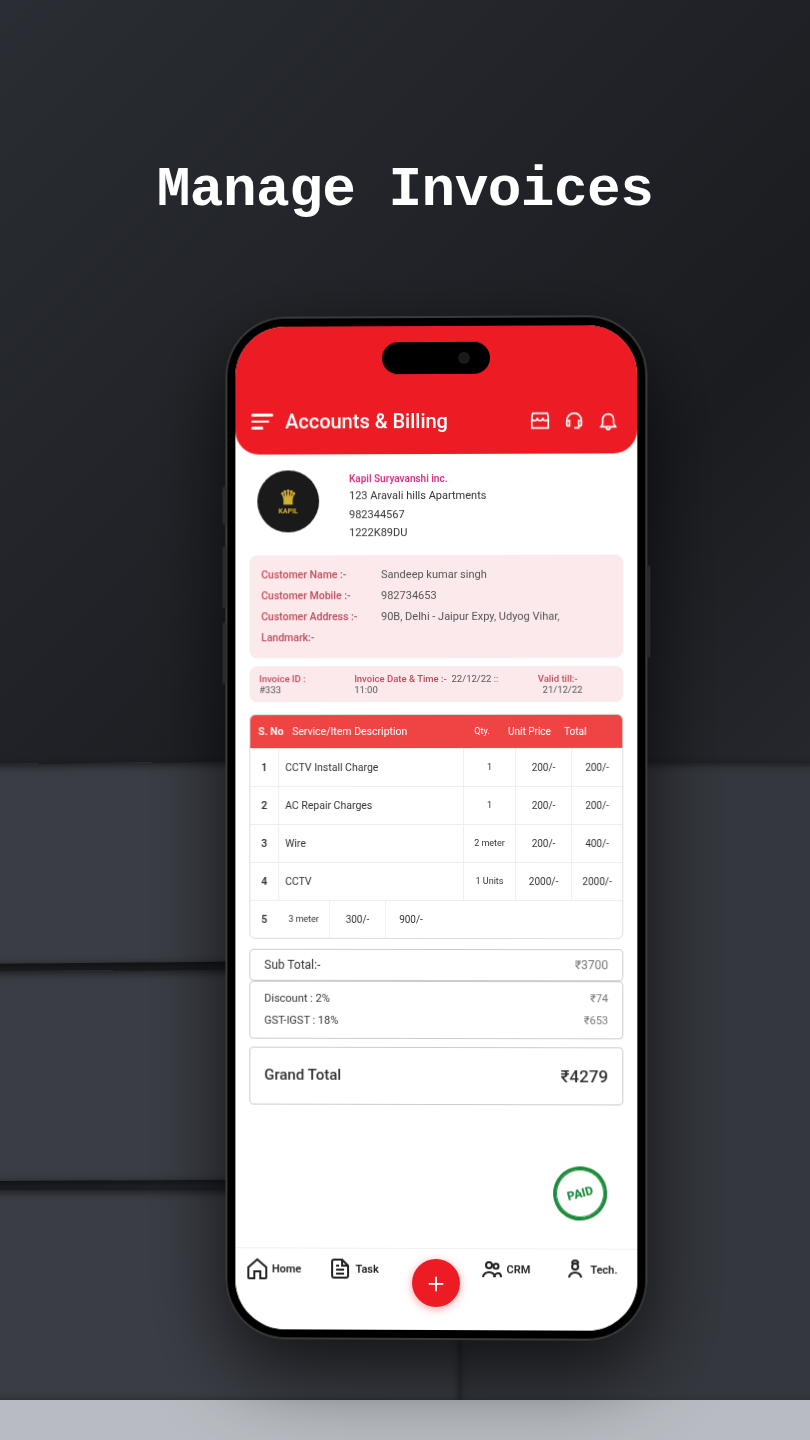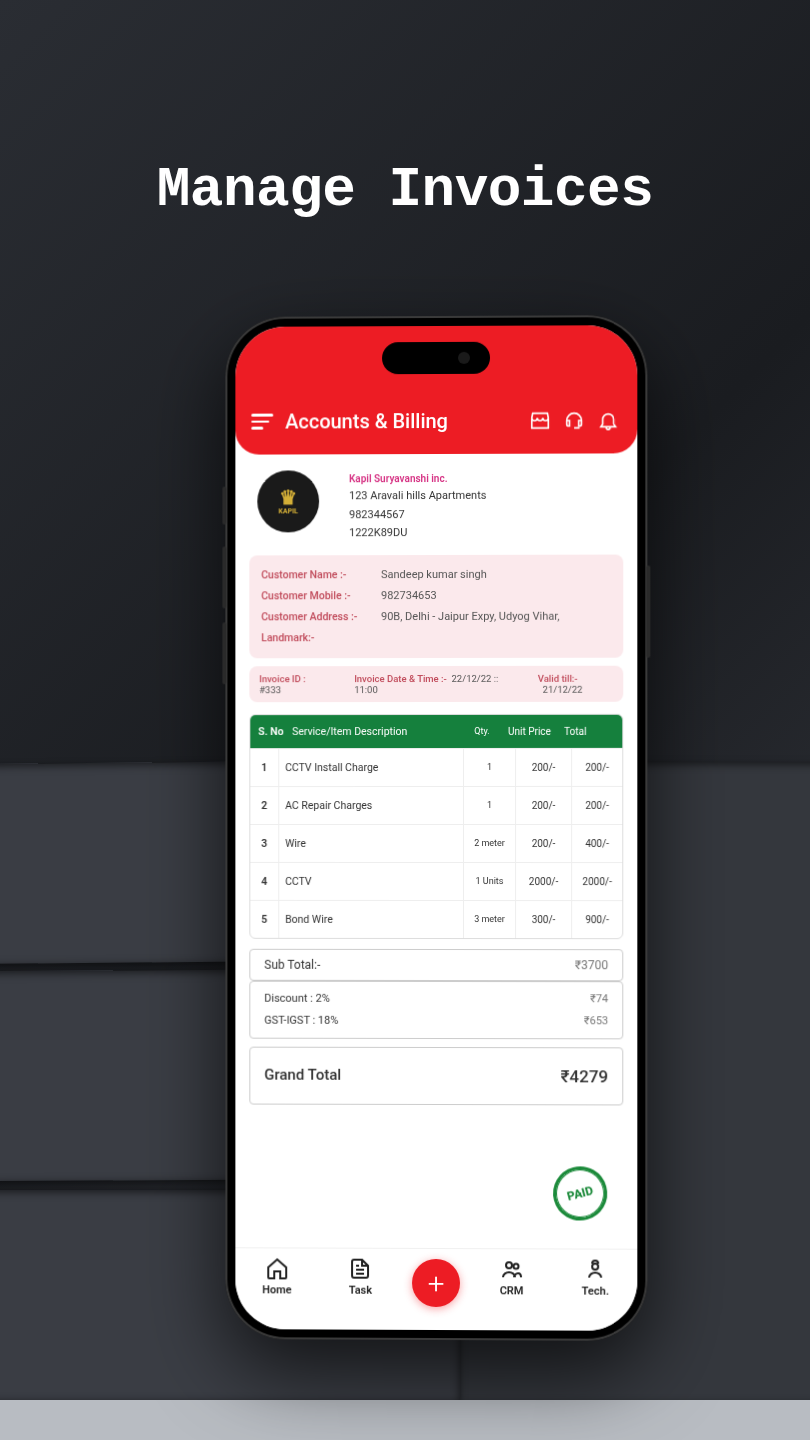--- a/index.html
+++ b/index.html
@@ -66,21 +66,21 @@
 
 .cust-box { background:#fbe9ec; border-radius:8px; padding:10px 12px; margin-top:2px; line-height:1.9; }
 .cust-row { display:flex; }
 .cust-label { width:120px; color:#c04a5a; font-size:10.5px; font-weight:500; }
 .cust-val { flex:1; color:#555; font-size:11px; }
 
 .inv-meta { background:#fbe9ec; border-radius:8px; padding:7px 10px; margin-top:8px; display:flex; gap:32px; font-size:9.5px; color:#555; align-items:center; }
 .inv-meta .lab { color:#c04a5a; font-weight:500; }
 
 .inv-table { margin-top:12px; border:1px solid #ddd; border-radius:6px; overflow:hidden; }
-.th-row { background:#15803d; color:#fff; display:flex; padding:10px 8px; font-size:10.5px; align-items:center; }
+.th-row { background:#ef4444; color:#fff; display:flex; padding:10px 8px; font-size:10.5px; align-items:center; }
 .td-row { display:flex; border-top:1px solid #eee; padding:0; font-size:10.5px; min-height:38px; align-items:stretch; }
 .td-row > div { display:flex; align-items:center; }
 .c-sno { width:28px; justify-content:center; font-weight:600; }
 .c-desc { flex:1; padding-left:6px; border-left:1px solid #eee; border-right:1px solid #eee; }
 .c-qty { width:52px; justify-content:center; font-size:9px; border-right:1px solid #eee; text-align:center; }
 .c-up { width:56px; justify-content:center; font-size:10px; border-right:1px solid #eee; }
 .c-tot { width:50px; justify-content:center; font-size:10px; }
 .th-row .c-desc, .th-row .c-qty, .th-row .c-up { border:none; }
 
 .tot-box { border:1px solid #ccc; border-radius:4px; margin-top:10px; padding:8px 14px; display:flex; justify-content:space-between; font-size:12px; }
@@ -97,21 +97,21 @@
   box-shadow: inset 0 0 0 1px #1b8a3a;
 }
 .paid-stamp::before, .paid-stamp::after { content:""; position:absolute; border:1px dashed #1b8a3a; border-radius:50%; }
 .paid-stamp::before { inset:-1px; }
 
 .bottom-nav {
   position:absolute; bottom:0; left:0; right:0; height:82px; background:#fff;
   display:flex; justify-content:space-around; align-items:flex-start; padding-top:8px;
   border-top:1px solid #f0f0f0;
 }
-.nav-item { display:flex; flex-direction:column; align-items:center; gap:3px; font-size:11px; font-weight:600; color:#222; width:64px; }
+.nav-item { display:flex; align-items:center; gap:3px; font-size:11px; font-weight:600; color:#222; width:64px; }
 .nav-item svg { width:24px; height:24px; stroke:#222; fill:none; stroke-width:2; }
 .fab {
   width:48px; height:48px; border-radius:50%; background:#ed1c24; color:#fff;
   display:flex; align-items:center; justify-content:center; font-size:28px; font-weight:300;
   margin-top:2px; box-shadow:0 2px 8px rgba(237,28,36,.4);
 }
 </style>
 </head>
 <body>
 
@@ -227,21 +227,20 @@
         </div>
         <div class="td-row">
           <div class="c-sno">4</div>
             <div class="c-desc">CCTV</div>
             <div class="c-qty">1  Units</div>
             <div class="c-up">2000/-</div>
             <div class="c-tot">2000/-</div>
         </div>
         <div class="td-row">
           <div class="c-sno">5</div>
-            <div class="c-desc">Bond Wire</div>
             <div class="c-qty">3  meter</div>
             <div class="c-up">300/-</div>
             <div class="c-tot">900/-</div>
         </div>
       </div>
 
       <div class="tot-box">
         <span>Sub Total:-</span>
         <span style="color:#777">₹3700</span>
       </div>

